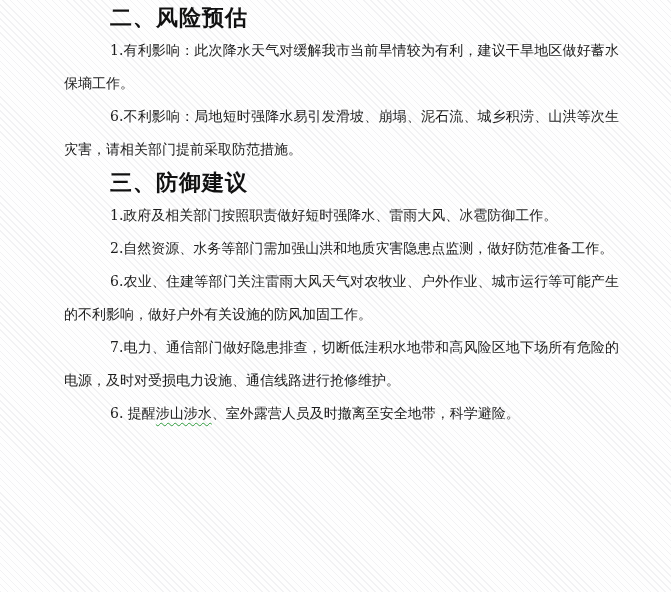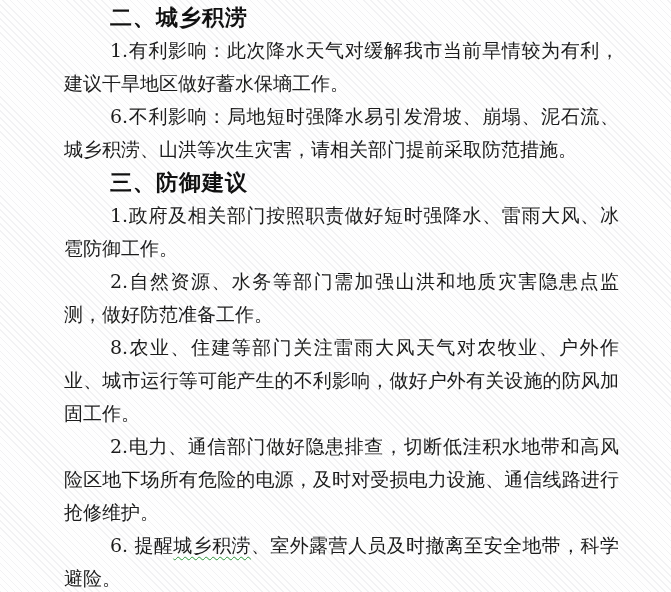--- a/index.html
+++ b/index.html
@@ -23,21 +23,21 @@
     font-family: "DejaVu Serif", "Liberation Serif", serif;
   }
   .page {
     box-sizing: border-box;
     width: 671px;
     height: 592px;
     padding: 1px 52px 0 64px;
   }
   .para {
     margin: 0;
-    font-size: 19px;
+    font-size: 14px;
     line-height: 33px;
     text-align: justify;
     text-indent: 46px;
     word-break: break-all;
   }
   .heading {
     margin: 0;
     font-size: 22px;
     line-height: 33px;
     font-weight: bold;
@@ -52,31 +52,31 @@
     text-decoration-color: #2f9a3c;
     text-decoration-thickness: 1px;
     text-underline-offset: 4px;
   }
 </style>
 </head>
 <body>
 
 <div class="page">
 
-  <h2 class="heading">二、城乡积涝</h2>
+  <h2 class="heading">二、风险预估</h2>
 
   <p class="para">1.有利影响：此次降水天气对缓解我市当前旱情较为有利，建议干旱地区做好蓄水保墒工作。</p>
 
   <p class="para">6.不利影响：局地短时强降水易引发滑坡、崩塌、泥石流、城乡积涝、山洪等次生灾害，请相关部门提前采取防范措施。</p>
 
   <h2 class="heading">三、防御建议</h2>
 
   <p class="para">1.政府及相关部门按照职责做好短时强降水、雷雨大风、冰雹防御工作。</p>
 
   <p class="para">2.自然资源、水务等部门需加强山洪和地质灾害隐患点监测，做好防范准备工作。</p>
 
-  <p class="para">8.农业、住建等部门关注雷雨大风天气对农牧业、户外作业、城市运行等可能产生的不利影响，做好户外有关设施的防风加固工作。</p>
+  <p class="para">6.农业、住建等部门关注雷雨大风天气对农牧业、户外作业、城市运行等可能产生的不利影响，做好户外有关设施的防风加固工作。</p>
 
-  <p class="para">2.电力、通信部门做好隐患排查，切断低洼积水地带和高风险区地下场所有危险的电源，及时对受损电力设施、通信线路进行抢修维护。</p>
+  <p class="para">7.电力、通信部门做好隐患排查，切断低洼积水地带和高风险区地下场所有危险的电源，及时对受损电力设施、通信线路进行抢修维护。</p>
 
-  <p class="para"><span>6. 提醒</span><span class="spellcheck">城乡积涝</span><span>、室外露营人员及时撤离至安全地带，科学避险。</span></p>
+  <p class="para"><span>6. 提醒</span><span class="spellcheck">涉山涉水</span><span>、室外露营人员及时撤离至安全地带，科学避险。</span></p>
 
 </div>
 
 </body></html>

